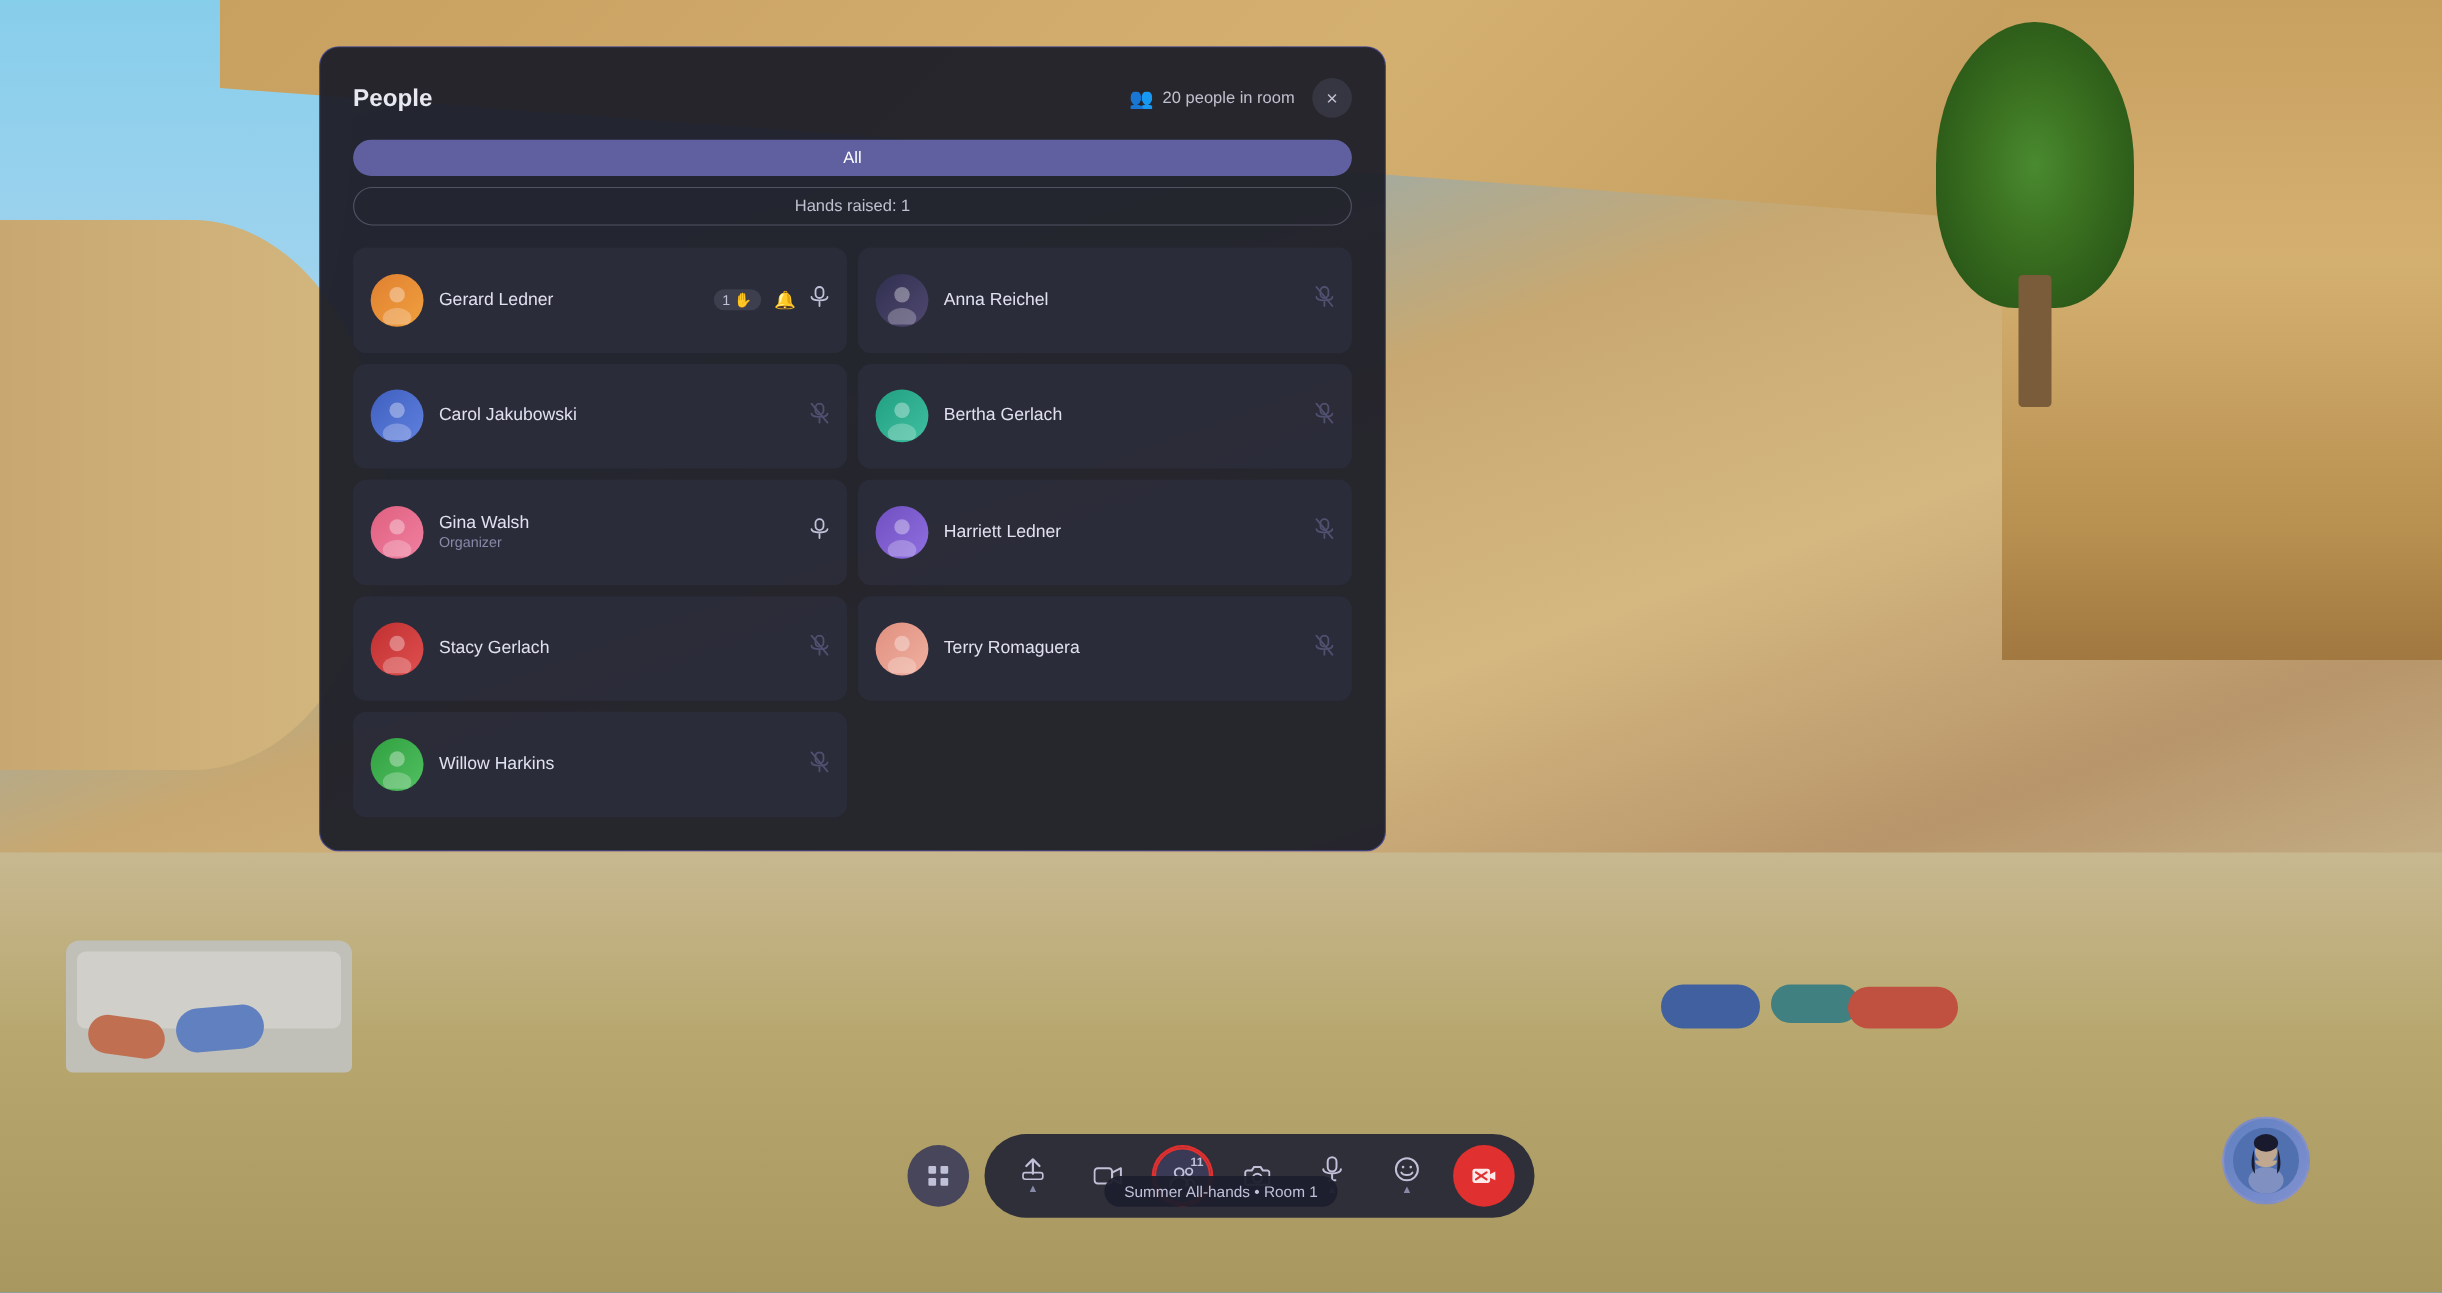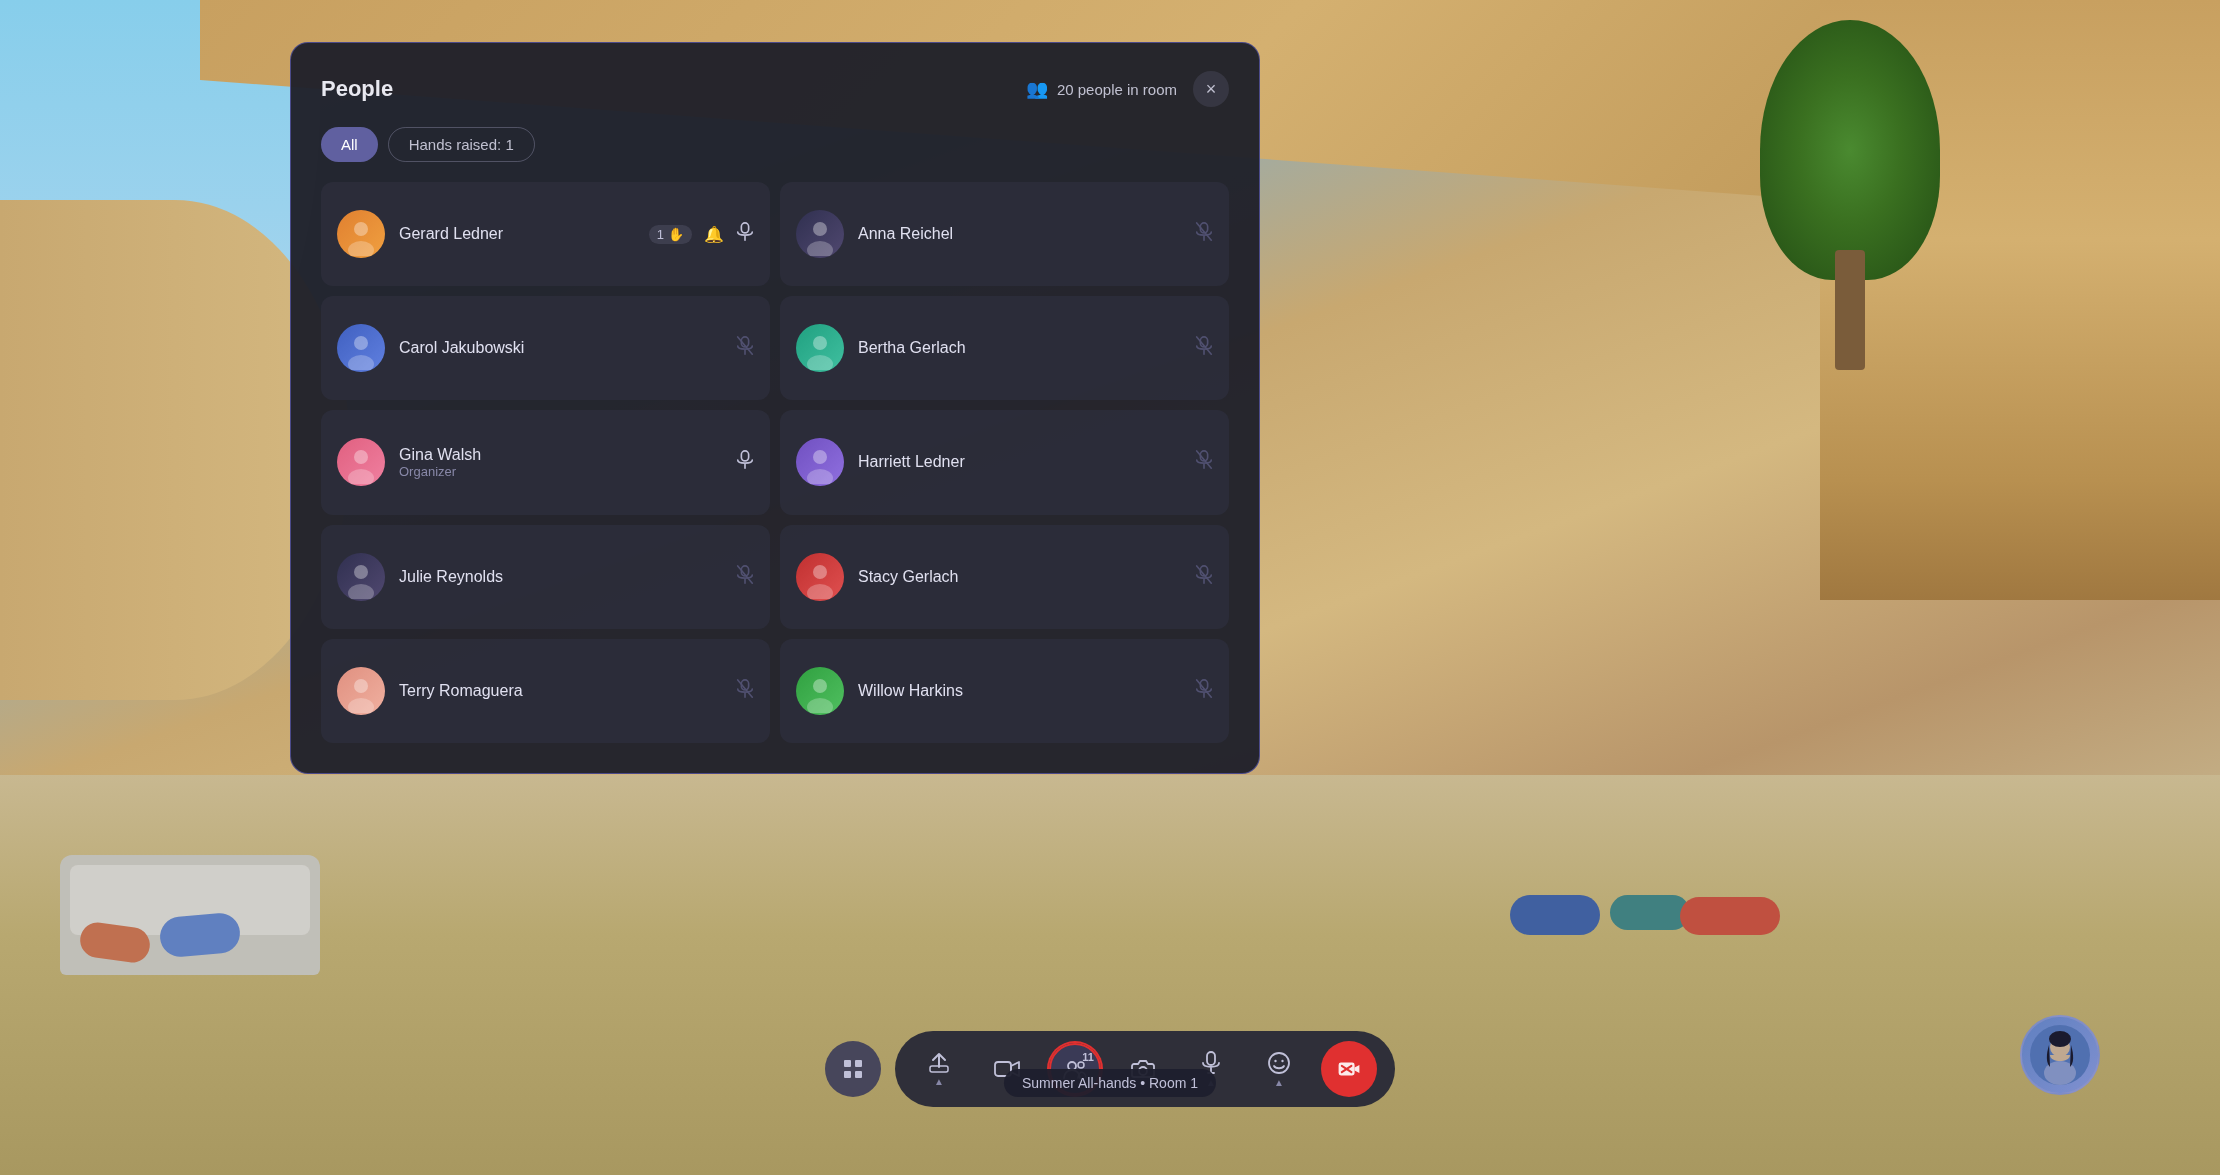--- a/index.html
+++ b/index.html
@@ -193,20 +193,21 @@
       font-size: 18px;
       cursor: pointer;
       display: flex; align-items: center; justify-content: center;
     }
 
     
     .filter-row {
       display: flex;
       gap: 10px;
       margin-bottom: 20px;
+      flex-direction: column;
     }
 
     .filter-tab {
       padding: 8px 20px;
       border-radius: 20px;
       border: none;
       font-size: 15px;
       cursor: pointer;
     }
 
@@ -554,43 +555,20 @@
         <svg width="18" height="20" viewBox="0 0 18 22" fill="none">
           <rect x="5" y="1" width="8" height="11" rx="4" stroke="#505070" stroke-width="1.8" fill="none"></rect>
           <path d="M1 11 C1 15.5 17 15.5 17 11" stroke="#505070" stroke-width="1.8" stroke-linecap="round" fill="none"></path>
           <line x1="1" y1="1" x2="17" y2="20" stroke="#505070" stroke-width="1.8" stroke-linecap="round"></line>
           <line x1="9" y1="16" x2="9" y2="20" stroke="#505070" stroke-width="1.8" stroke-linecap="round"></line>
         </svg>
       </span>
       </div>
     </div>
       <div class="person-row">
-      <div class="person-avatar" style="background: linear-gradient(135deg, #303050, #504870);">
-        <svg width="44" height="44" viewBox="0 0 44 44" fill="none">
-          <circle cx="22" cy="22" r="22" fill="transparent"></circle>
-          <circle cx="22" cy="17" r="7" fill="rgba(255,255,255,0.35)"></circle>
-          <ellipse cx="22" cy="38" rx="13" ry="9" fill="rgba(255,255,255,0.25)"></ellipse>
-        </svg>
-      </div>
-      <div class="person-info">
-        <div class="person-name">Julie Reynolds</div>
-
-      </div>
-      <div class="person-icons">
-        <span class="icon-mic-off">
-        <svg width="18" height="20" viewBox="0 0 18 22" fill="none">
-          <rect x="5" y="1" width="8" height="11" rx="4" stroke="#505070" stroke-width="1.8" fill="none"></rect>
-          <path d="M1 11 C1 15.5 17 15.5 17 11" stroke="#505070" stroke-width="1.8" stroke-linecap="round" fill="none"></path>
-          <line x1="1" y1="1" x2="17" y2="20" stroke="#505070" stroke-width="1.8" stroke-linecap="round"></line>
-          <line x1="9" y1="16" x2="9" y2="20" stroke="#505070" stroke-width="1.8" stroke-linecap="round"></line>
-        </svg>
-      </span>
-      </div>
-    </div>
-      <div class="person-row">
       <div class="person-avatar" style="background: linear-gradient(135deg, #c03030, #e05050);">
         <svg width="44" height="44" viewBox="0 0 44 44" fill="none">
           <circle cx="22" cy="22" r="22" fill="transparent"></circle>
           <circle cx="22" cy="17" r="7" fill="rgba(255,255,255,0.35)"></circle>
           <ellipse cx="22" cy="38" rx="13" ry="9" fill="rgba(255,255,255,0.25)"></ellipse>
         </svg>
       </div>
       <div class="person-info">
         <div class="person-name">Stacy Gerlach</div>
 

